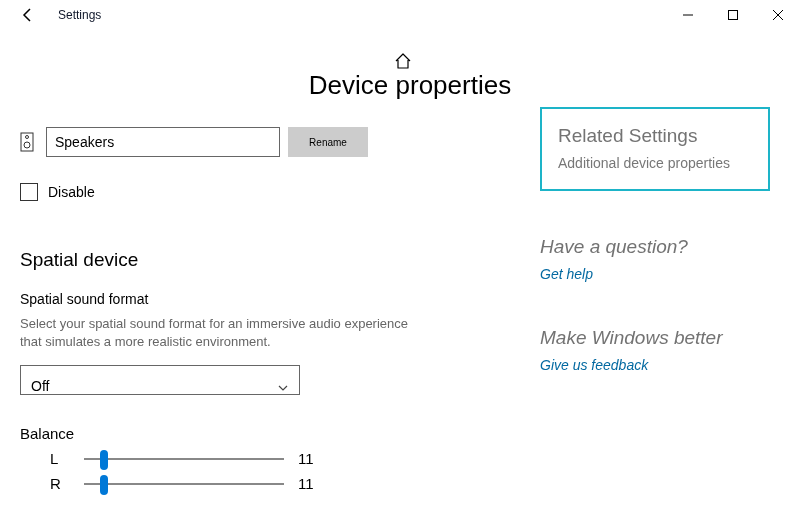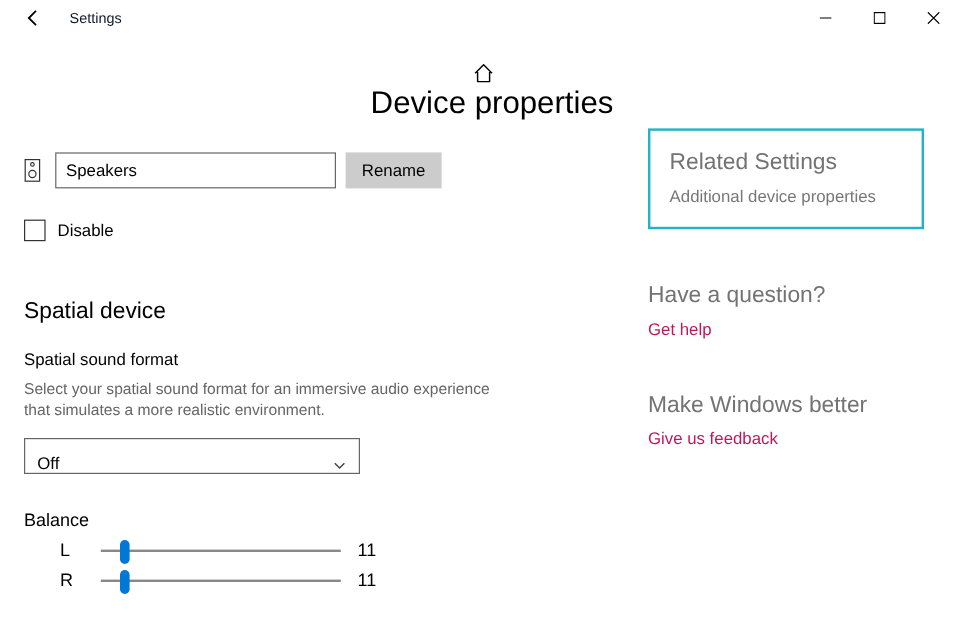--- a/index.html
+++ b/index.html
@@ -79,21 +79,21 @@
     padding: 0 8px;
     font-size: 14px;
     font-family: inherit;
   }
   .rename-btn {
     margin-left: 8px;
     width: 80px;
     height: 30px;
     background: #ccc;
     border: none;
-    font-size: 14px;
+    font-size: 10px;
     cursor: pointer;
     font-family: inherit;
   }
   .disable-row {
     display: flex;
     align-items: center;
     margin-top: 26px;
   }
   .checkbox {
     width: 18px; height: 18px;
@@ -175,23 +175,24 @@
     font-size: 19px;
     color: #737373;
     margin-bottom: 8px;
   }
   .side-link-muted {
     font-size: 14px;
     color: #777;
   }
   .side-section {
     margin-top: 45px;
+    font-style: italic;
   }
   .side-link {
-    color: #be185d;
+    color: #0369a1;
     font-size: 14px;
     margin-top: 8px;
     cursor: pointer;
   }
   svg { display: block; }
 </style>
 </head>
 <body>
 
 <div class="titlebar">

